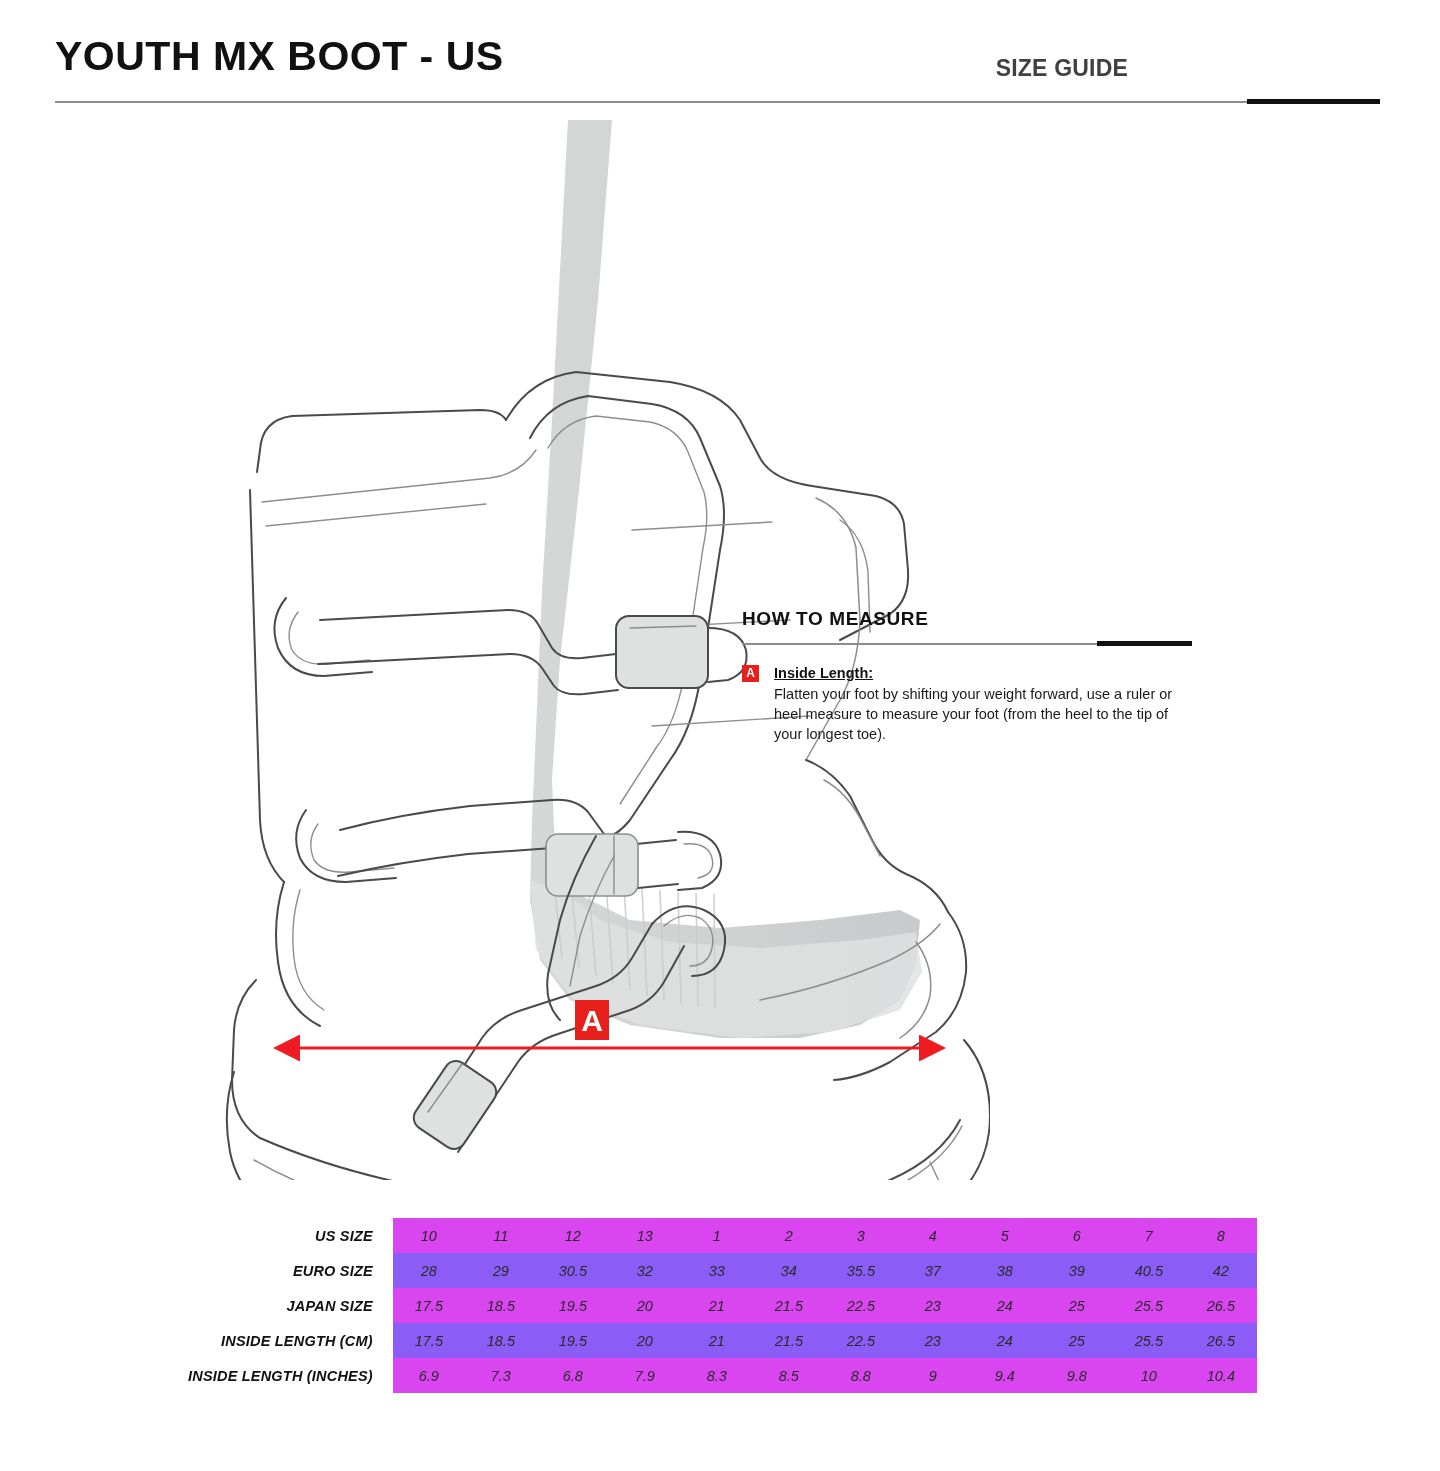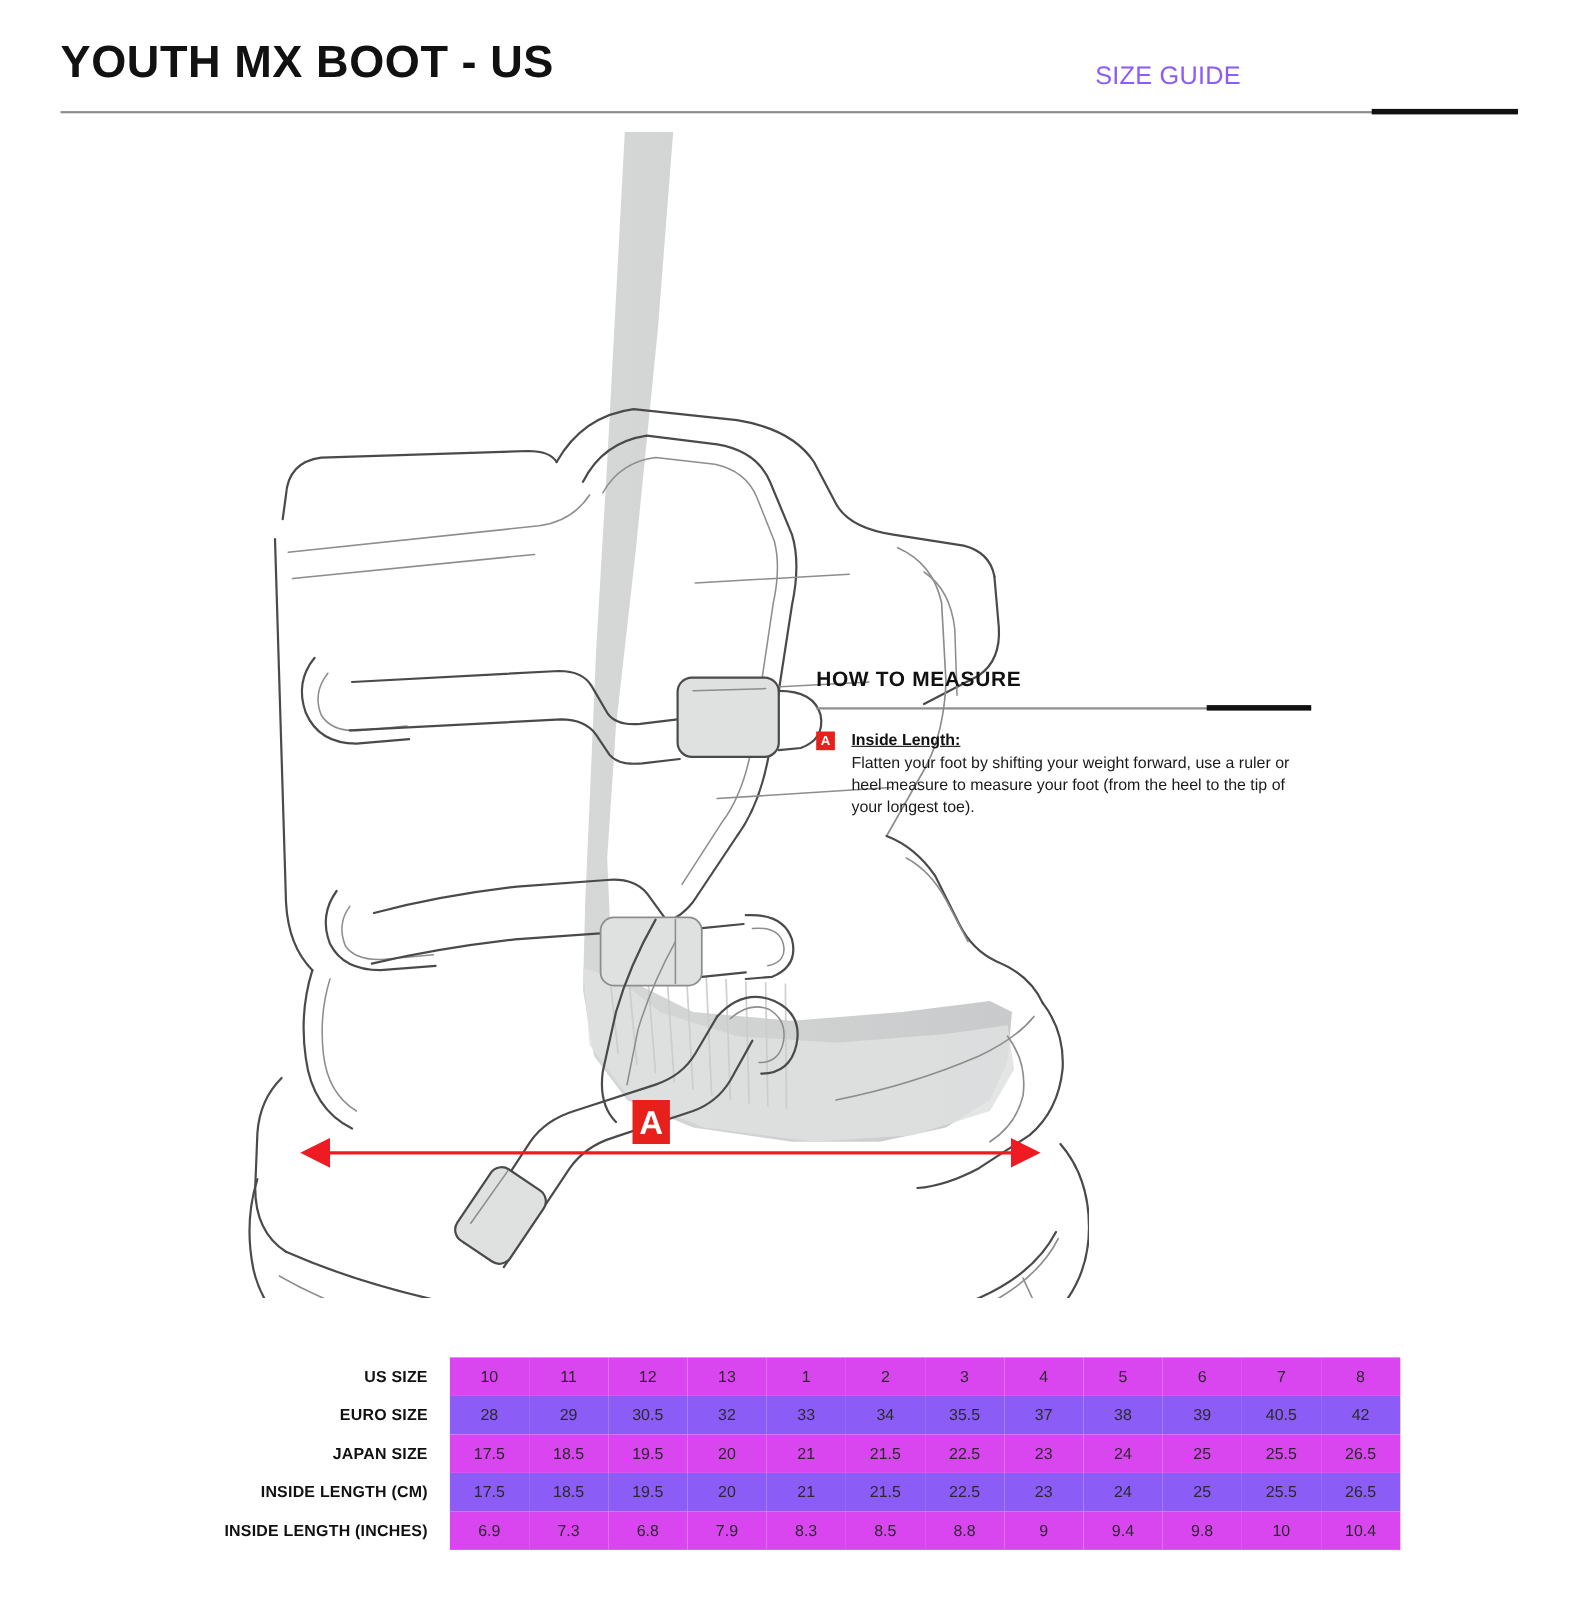--- a/index.html
+++ b/index.html
@@ -31,23 +31,23 @@
     font-weight: bold;
     letter-spacing: 0.5px;
     color: #111111;
     white-space: nowrap;
   }
   #size-guide-label {
     position: absolute;
     right: 60px;
     top: 55px;
     font-size: 23px;
-    font-weight: normal;
+    font-weight: bold;
     letter-spacing: 0.2px;
-    color: #8b5cf6;
+    color: #404040;
     white-space: nowrap;
   }
   #header-rule {
     position: absolute;
     left: 55px;
     top: 101px;
     width: 1325px;
     height: 2px;
     background: #8d8d8d;
   }
@@ -137,21 +137,22 @@
 
   
   #size-table {
     position: absolute;
     left: 0;
     top: 1218px;
     width: 1440px;
   }
   table {
     border-collapse: collapse;
-    margin: 16px;
+    margin: 0;
+    font-style: italic;
   }
   #size-table table {
     position: absolute;
     left: 188px;
     top: 0;
   }
   th.row-label {
     text-align: right;
     padding: 0 20px 0 0;
     font-size: 14.5px;

